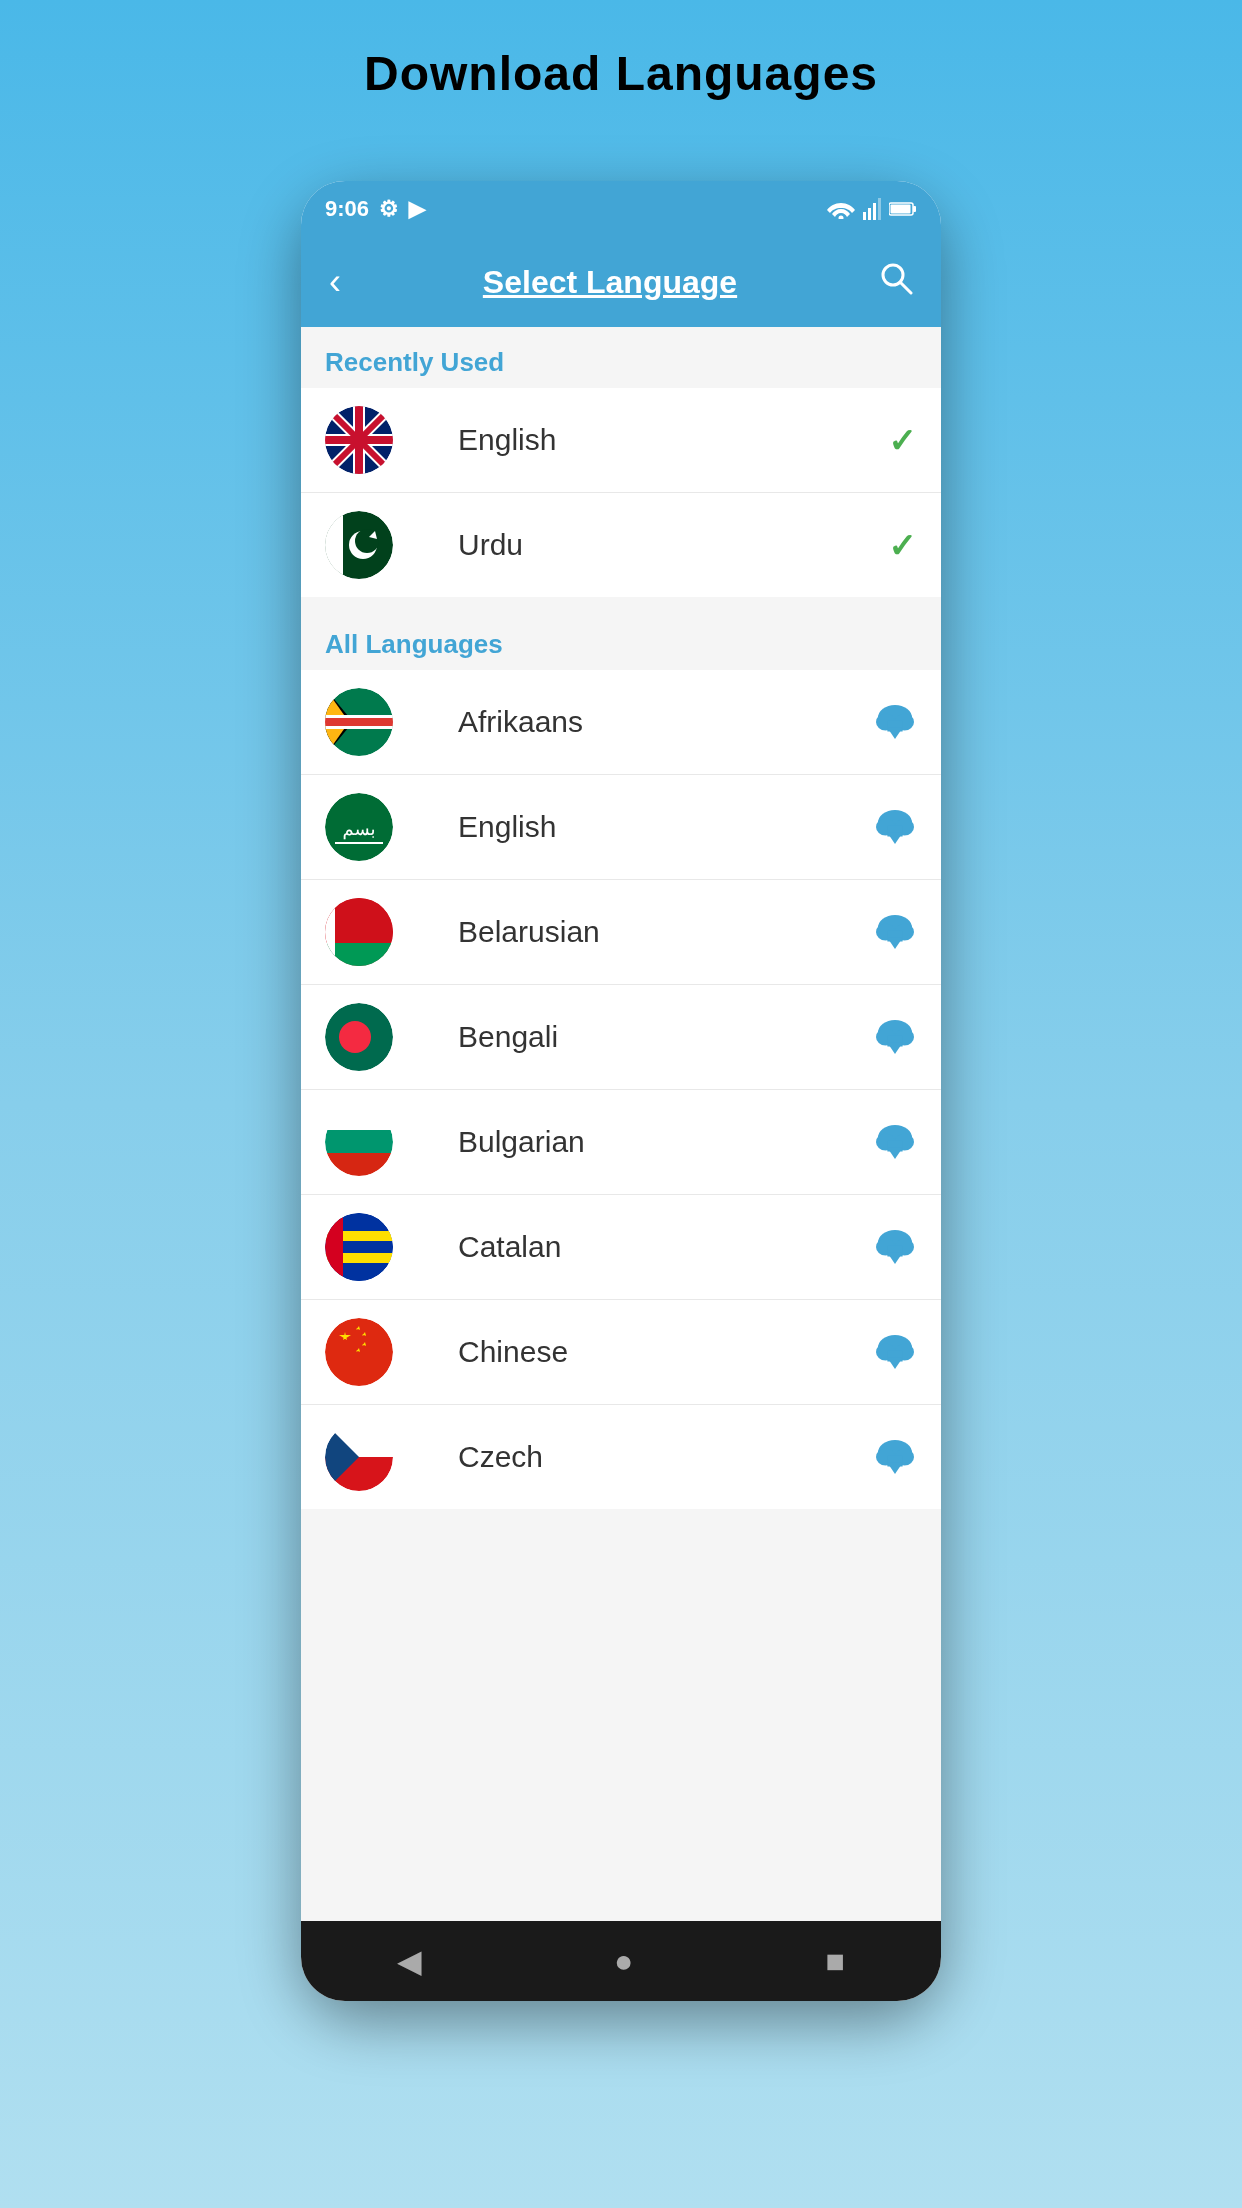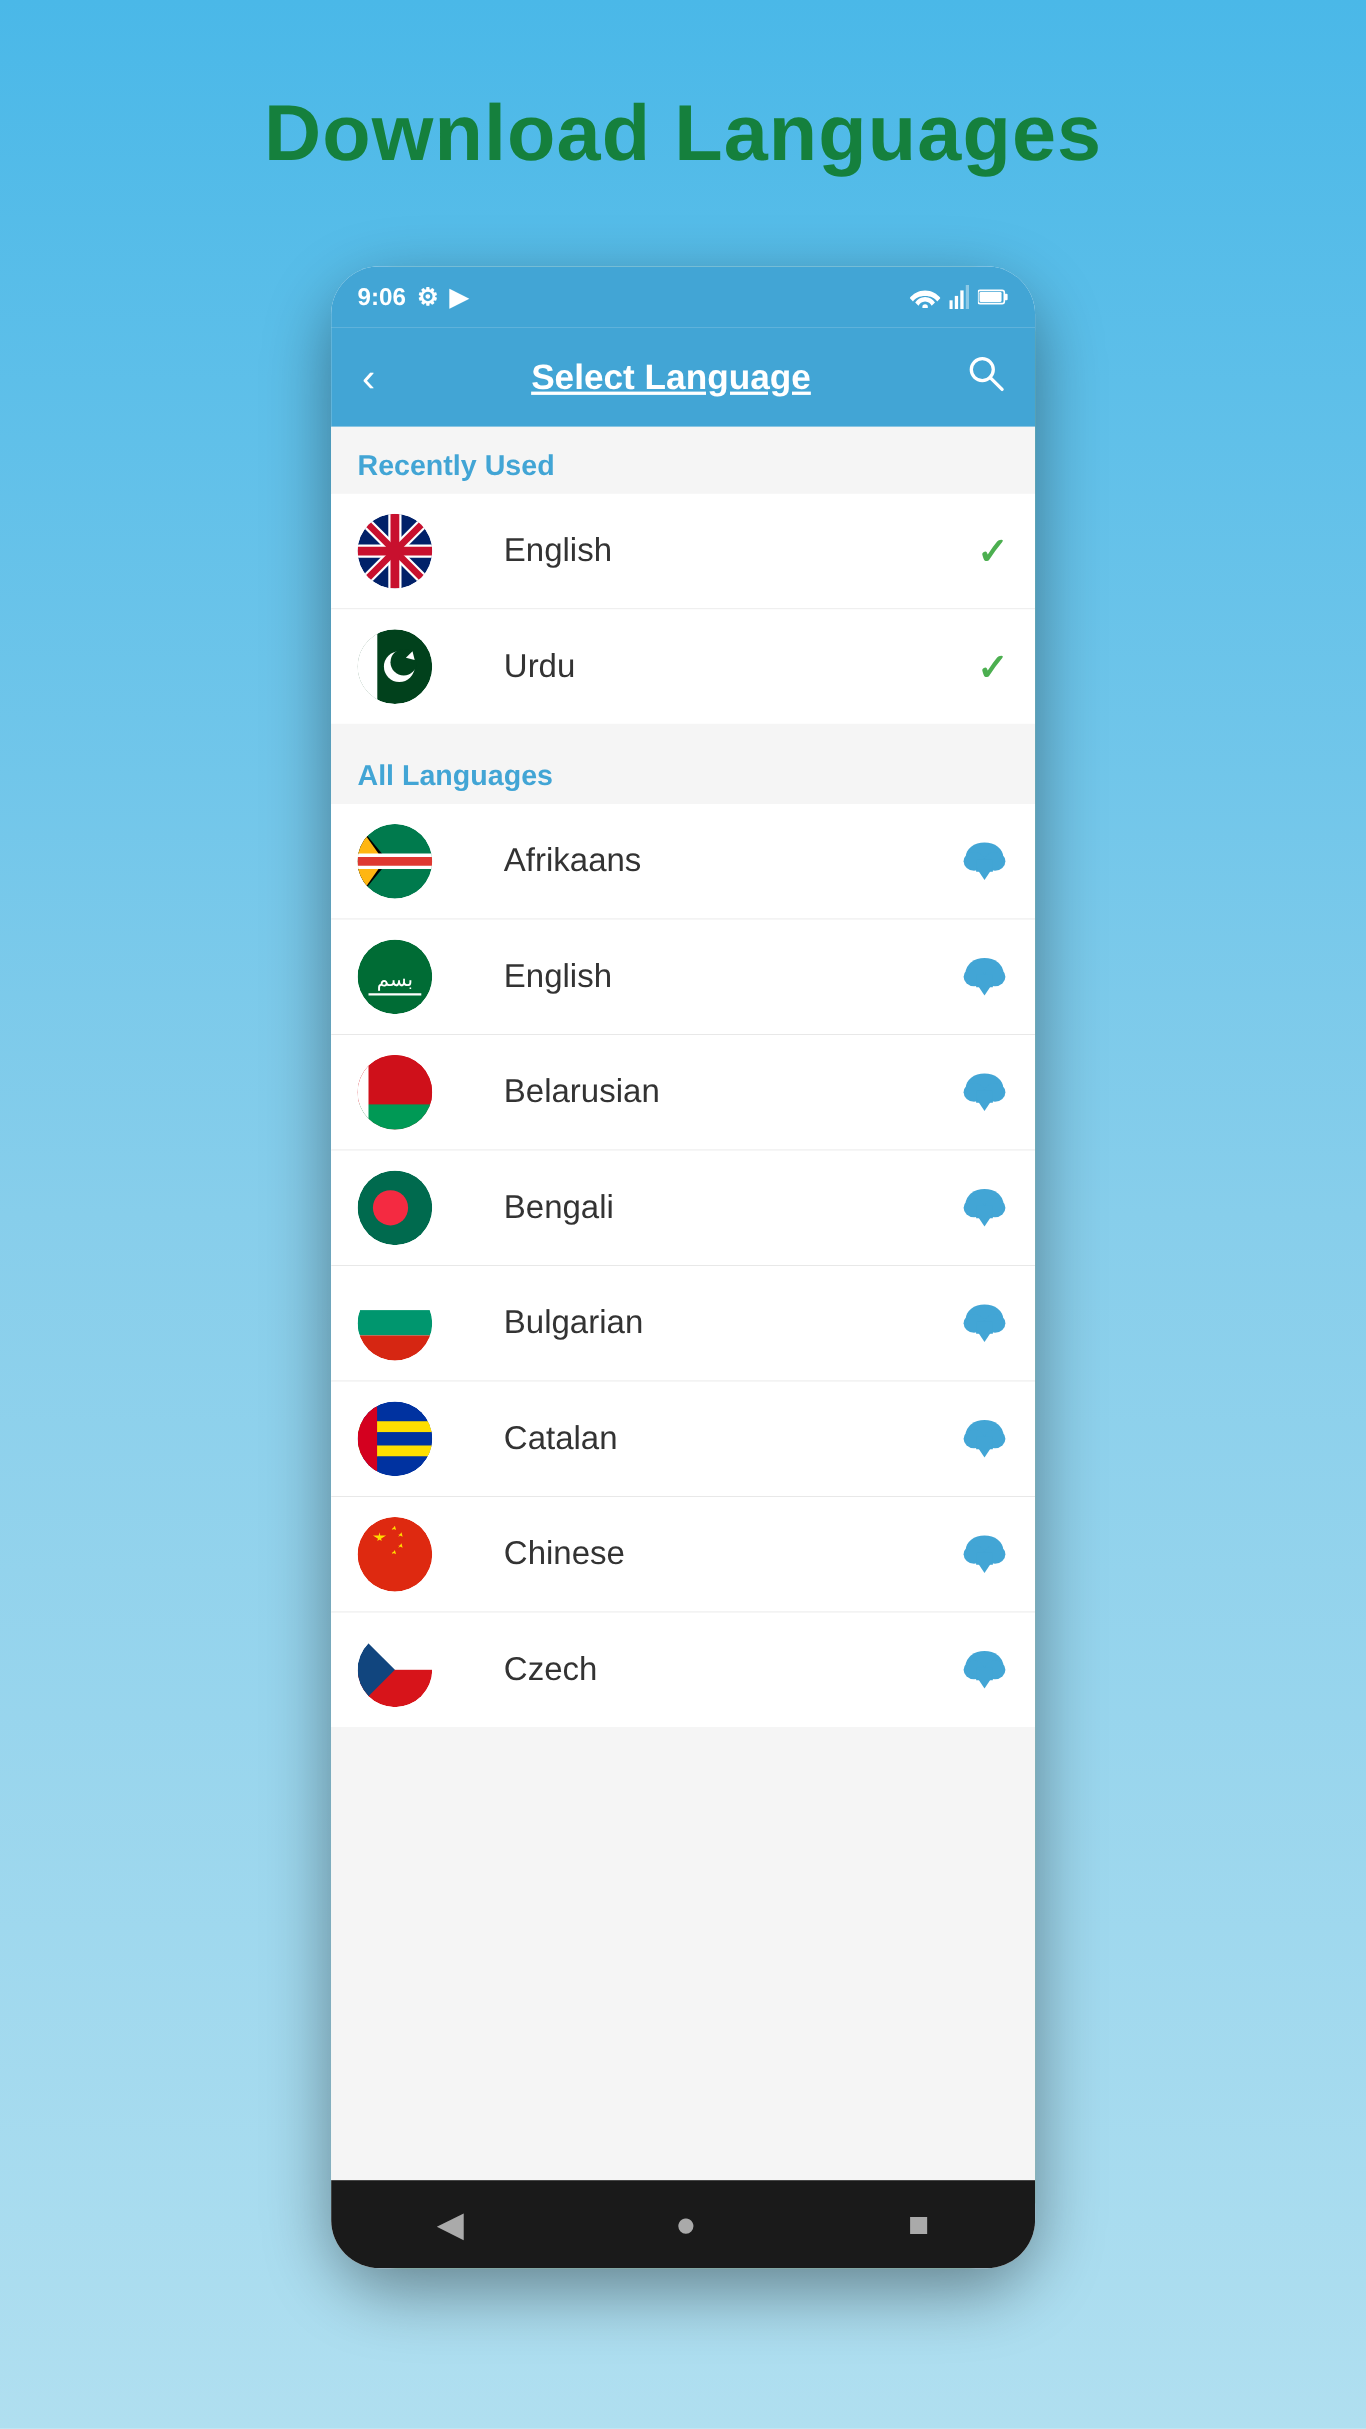--- a/index.html
+++ b/index.html
@@ -9,33 +9,33 @@
       height: 2208px;
       background: linear-gradient(180deg, #4ab8e8 0%, #87ceeb 50%, #b0dff0 100%);
       display: flex;
       flex-direction: column;
       align-items: center;
       font-family: 'Arial', sans-serif;
       overflow: hidden;
     }
 
     .page-title {
-      color: #15803d;
-      font-size: 72px;
+      color: #000000;
+      font-size: 48px;
       font-weight: 900;
-      margin-top: 80px;
+      margin-top: 46px;
       text-align: center;
       letter-spacing: 1px;
     }
 
     .phone-container {
       margin-top: 80px;
       width: 640px;
       height: 1820px;
-      background: #15803d;
+      background: #e5e5e5;
       border-radius: 60px;
       box-shadow: 0 20px 60px rgba(0,0,0,0.4);
       position: relative;
     }
 
     .phone-screen {
       width: 100%;
       height: 100%;
       background: white;
       border-radius: 44px;

